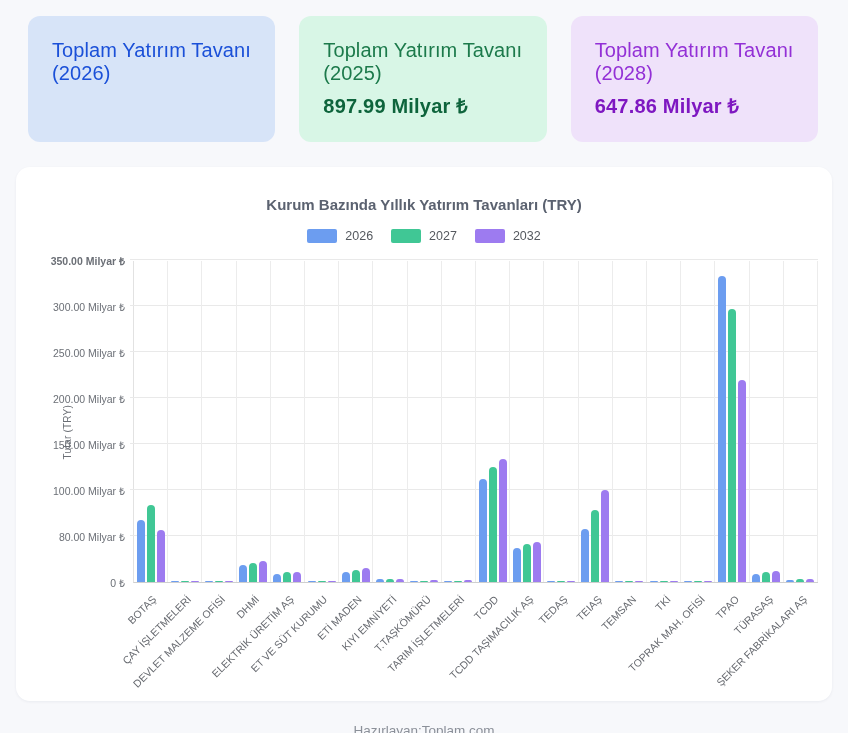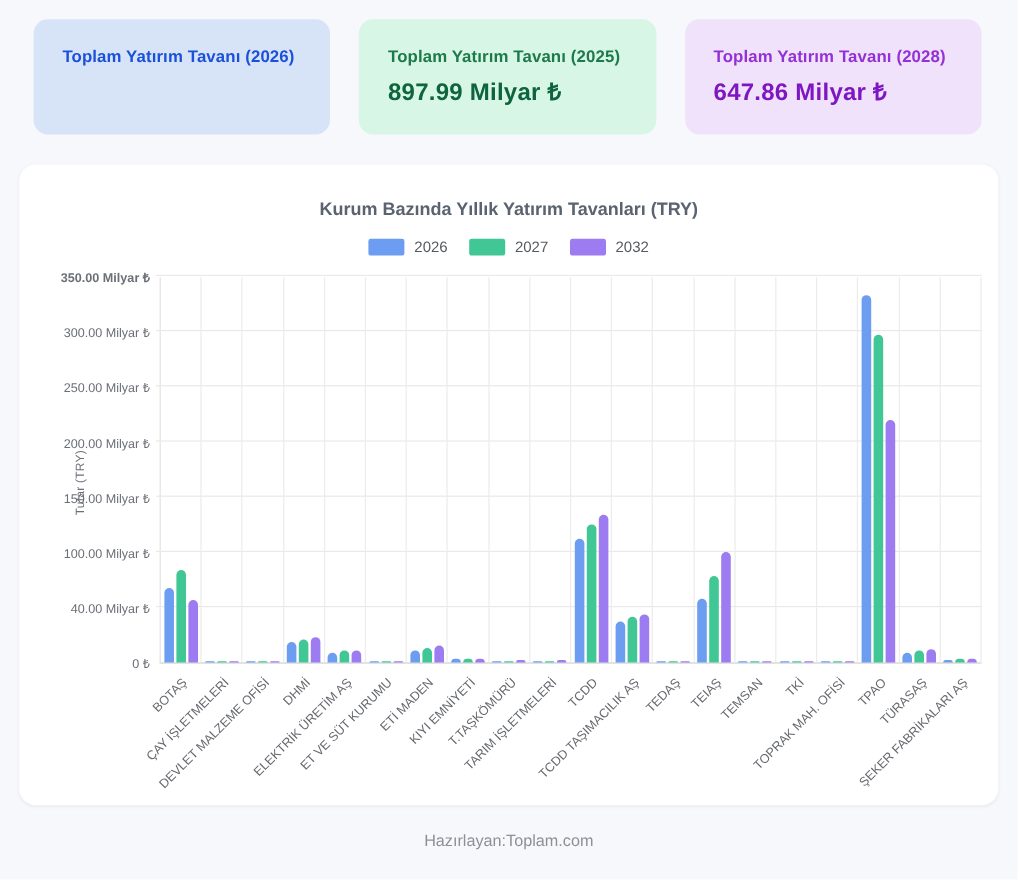--- a/index.html
+++ b/index.html
@@ -5,21 +5,21 @@
   * { margin:0; padding:0; box-sizing:border-box; }
   html,body { width:848px; height:733px; }
   body {
     background:#f7f8fb;
     font-family:"Liberation Sans", sans-serif;
     overflow:hidden;
   }
   
   .cards-row { display:flex; gap:24px; padding:16px 30px 0 28px; }
   .card { flex:1; border-radius:12px; padding:23px 24px; }
-  .card .c-title { font-size:14px; font-weight:700; margin-bottom:7px; letter-spacing:.1px; }
+  .card .c-title { font-size:20px; font-weight:400; margin-bottom:7px; letter-spacing:.1px; }
   .card .c-value { font-size:20px; font-weight:700; letter-spacing:.2px; }
   .card-blue  { background:#d7e4f8; }
   .card-blue  .c-title { color:#1b50d8; }
   .card-blue  .c-value { color:#1c38ae; }
   .card-green { background:#d8f6e6; }
   .card-green .c-title { color:#1c7a4b; }
   .card-green .c-value { color:#0e643c; }
   .card-purple{ background:#efe2fa; }
   .card-purple .c-title { color:#9330d6; }
   .card-purple .c-value { color:#7e17c1; }
@@ -100,21 +100,21 @@
         <span class="legend-swatch" style="background: rgb(157, 123, 240);"></span>
         <span class="legend-label">2032</span>
       </div>
     </div>
   <div class="chart-area">
     <div class="y-axis-title">Tutar (TRY)</div>
     <div class="plot-wrap">
       <div class="plot">
           <div class="ytick-label" style="bottom: -0.5px; transform: translateY(50%);">0 ₺</div>
           <div class="gridline" style="bottom: 46px;"></div>
-          <div class="ytick-label" style="bottom: 45.5px; transform: translateY(50%);">40.00 Milyar ₺</div>
+          <div class="ytick-label" style="bottom: 45.5px; transform: translateY(50%);">80.00 Milyar ₺</div>
           <div class="gridline" style="bottom: 92px;"></div>
           <div class="ytick-label" style="bottom: 91.5px; transform: translateY(50%);">100.00 Milyar ₺</div>
           <div class="gridline" style="bottom: 138px;"></div>
           <div class="ytick-label" style="bottom: 137.5px; transform: translateY(50%);">150.00 Milyar ₺</div>
           <div class="gridline" style="bottom: 184px;"></div>
           <div class="ytick-label" style="bottom: 183.5px; transform: translateY(50%);">200.00 Milyar ₺</div>
           <div class="gridline" style="bottom: 230px;"></div>
           <div class="ytick-label" style="bottom: 229.5px; transform: translateY(50%);">250.00 Milyar ₺</div>
           <div class="gridline" style="bottom: 276px;"></div>
           <div class="ytick-label" style="bottom: 275.5px; transform: translateY(50%);">300.00 Milyar ₺</div>

